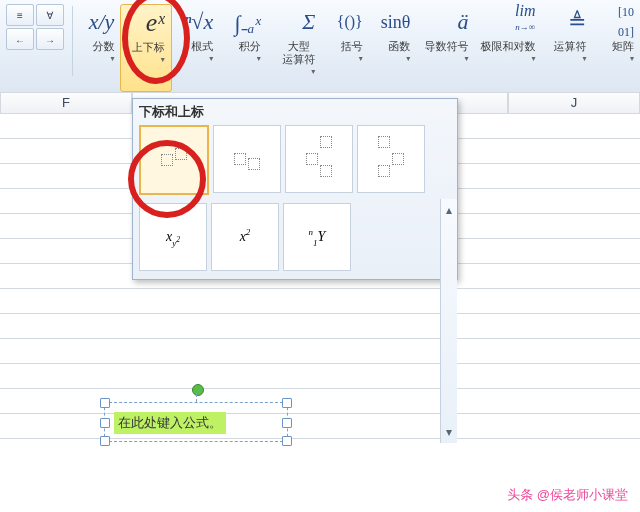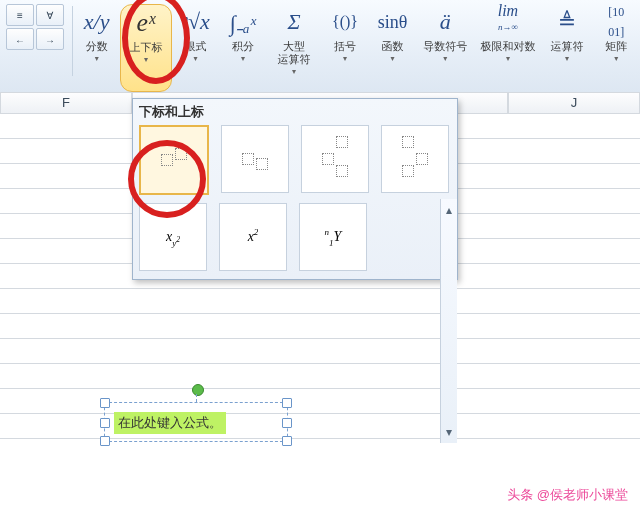--- a/index.html
+++ b/index.html
@@ -1,31 +1,31 @@
 <!DOCTYPE html>
 <html><head>
 <meta charset="utf-8">
 <style>
   html,body{margin:0;padding:0;width:640px;height:512px;font-family:"Microsoft YaHei",Arial,sans-serif;font-size:12px;background:#fff;overflow:hidden}
   .ribbon{background:linear-gradient(#f7fbff,#e6eef7 60%,#dde7f2);border-bottom:1px solid #b7c6d8;display:flex;align-items:flex-start;padding:4px 0 2px 0;height:86px}
   .grp{display:flex;flex-direction:column;align-items:center;padding:0 6px;height:100%}
   .sep{width:1px;background:#c5d2e0;height:70px;margin:2px 0}
   .tools{display:flex;gap:2px;flex-wrap:wrap;width:60px}
   .tbtn{width:26px;height:20px;border:1px solid #b7c6d8;background:linear-gradient(#fefefe,#e9f0f8);border-radius:2px;display:flex;align-items:center;justify-content:center;font-size:10px;color:#345}
-  .big{display:flex;flex-direction:column;align-items:center;width:40px;cursor:pointer}
-  .big.hl{background:linear-gradient(#fff3c8,#ffe28a);border:1px solid #e8b64a;border-radius:12px;width:42px}
+  .big{display:flex;flex-direction:column;align-items:flex-end;width:40px;cursor:pointer}
+  .big.hl{background:linear-gradient(#fff3c8,#ffe28a);border:1px solid #e8b64a;border-radius:3px;width:42px}
   .bicon{height:36px;display:flex;align-items:center;justify-content:center;font-family:'Cambria Math','Times New Roman',serif;font-size:22px;font-style:italic;color:#2a4e8a}
   .blabel{font-size:11px;color:#3a3a3a;text-align:center;line-height:13px}
   .arrow{font-size:8px;color:#666;margin-top:1px}
   .anncircle{position:absolute;border:6px solid #d8201f;border-radius:50%;pointer-events:none}
   #cir1{width:56px;height:80px;left:122px;top:-8px}
   #cir2{width:66px;height:66px;left:128px;top:140px}
   .gallery{position:absolute;left:132px;top:98px;width:324px;background:linear-gradient(#f3f7fc,#eaf0f8);border:1px solid #9fb4cc;box-shadow:2px 3px 6px rgba(0,0,0,.25)}
   .gtitle{font-size:13px;color:#333;padding:4px 6px;font-weight:bold}
-  .grow{display:flex;gap:12px;padding:0 6px 8px 6px}
+  .grow{display:flex;gap:4px;padding:0 6px 8px 6px}
   .card{width:66px;height:66px;background:#fff;border:1px solid #c6d1de;display:flex;align-items:center;justify-content:center;font-family:'Cambria Math','Times New Roman',serif;font-style:italic;font-size:14px}
   .card.sel{border:2px solid #e8b64a;background:#fff7e0}
   .ph{display:inline-block;width:10px;height:10px;border:1px dotted #888;margin:1px}
   .sup{position:relative;top:-6px;font-size:9px}
   .sub{position:relative;top:5px;font-size:9px}
   .side{position:absolute;right:0;top:100px;width:16px;height:236px;background:linear-gradient(#f7faff,#e9f0f8);border-left:1px solid #c6d1de;display:flex;flex-direction:column;justify-content:space-between;align-items:center;padding:4px 0;color:#567}
   .sheet{position:absolute;left:0;top:92px;width:640px;height:420px}
   .colhdr{display:flex}
   .ch{height:20px;border:1px solid #d4d9df;background:linear-gradient(#fdfdfe,#eef1f5);color:#3a4a5a;text-align:center;line-height:20px;font-size:13px}
   .ch.f{width:130px}

